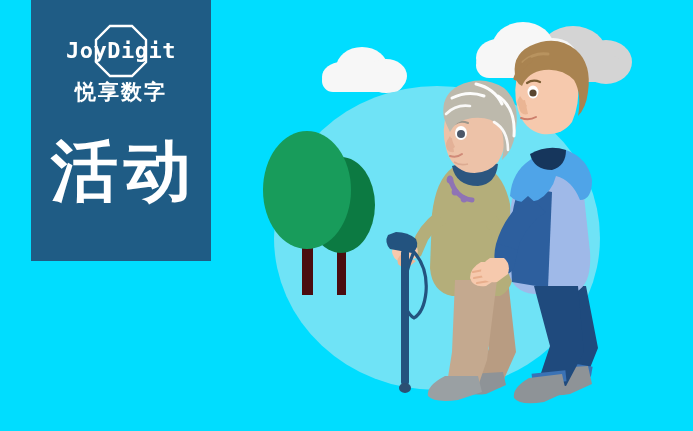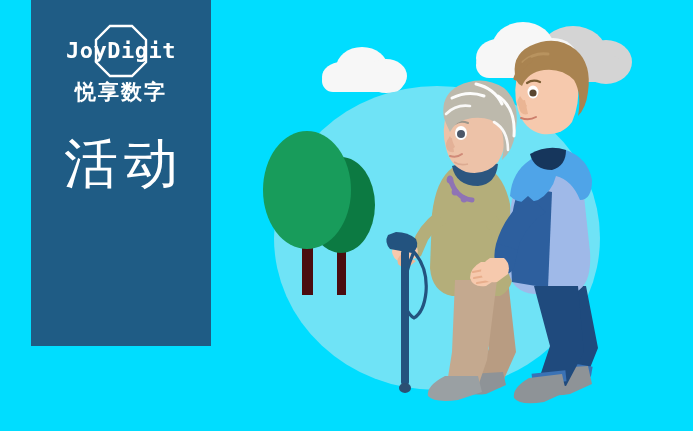--- a/index.html
+++ b/index.html
@@ -8,21 +8,21 @@
     width:693px;height:431px;
     font-family:"Liberation Sans","DejaVu Sans",sans-serif;
     overflow:hidden;background:#00ddff;
   }
   #banner{
     position:relative;width:693px;height:431px;
     background:#00ddff;overflow:hidden;
   }
   
   #brand-panel{
-    position:absolute;left:31px;top:0;width:180px;height:346px;
+    position:absolute;left:31px;top:0;width:180px;height:261px;
     background:#1f5c85;
     display:flex;flex-direction:column;align-items:center;
   }
   #logo-block{
     position:relative;width:150px;height:96px;margin-top:22px;
     display:flex;flex-direction:column;align-items:center;justify-content:flex-start;
   }
   #logo-hex{
     position:absolute;left:50%;top:2px;margin-left:-27px;
     width:54px;height:54px;
@@ -36,21 +36,21 @@
   }
   #logo-sub{
     position:relative;z-index:2;margin-top:16px;
     font-family:Liberation Sans, sans-serif;
     font-weight:bold;font-size:21px;letter-spacing:2px;
     color:#ffffff;white-space:nowrap;
   }
   #panel-title{
     margin-top:16px;text-align:center;color:#ffffff;
     font-family:"DejaVu Sans","Liberation Sans",sans-serif;
-    font-weight:normal;font-size:54px;line-height:1.12;
+    font-weight:bold;font-size:67px;line-height:1.12;
     letter-spacing:6px;text-indent:6px;
   }
   #panel-title .line{display:block;}
   
   #scene{position:absolute;left:0;top:0;width:693px;height:431px;}
 </style>
 </head>
 <body>
 
 <div id="banner">

